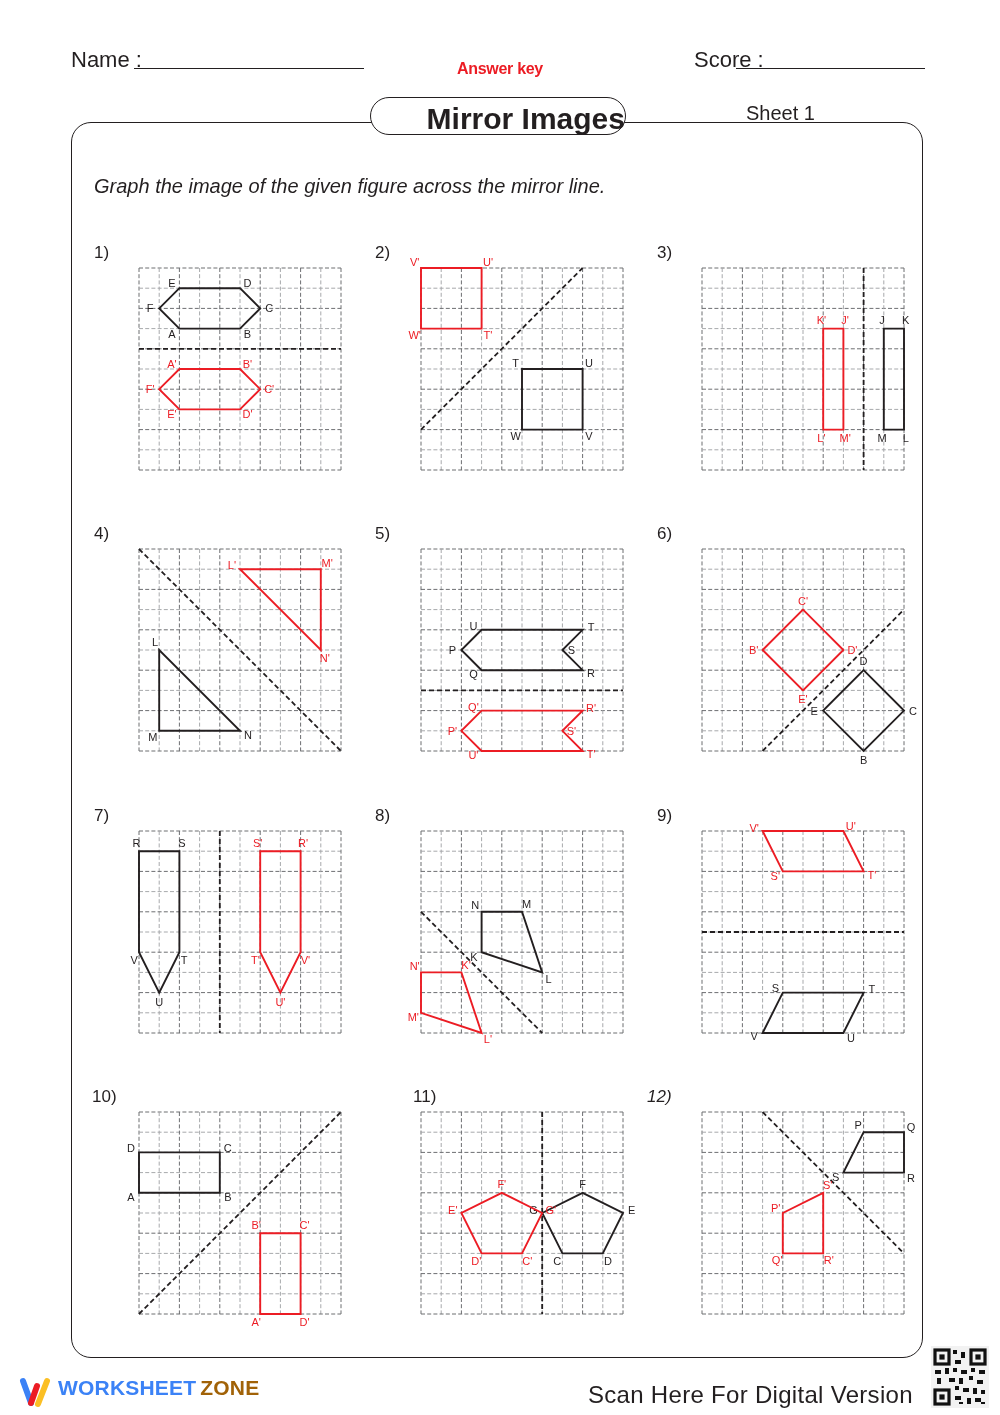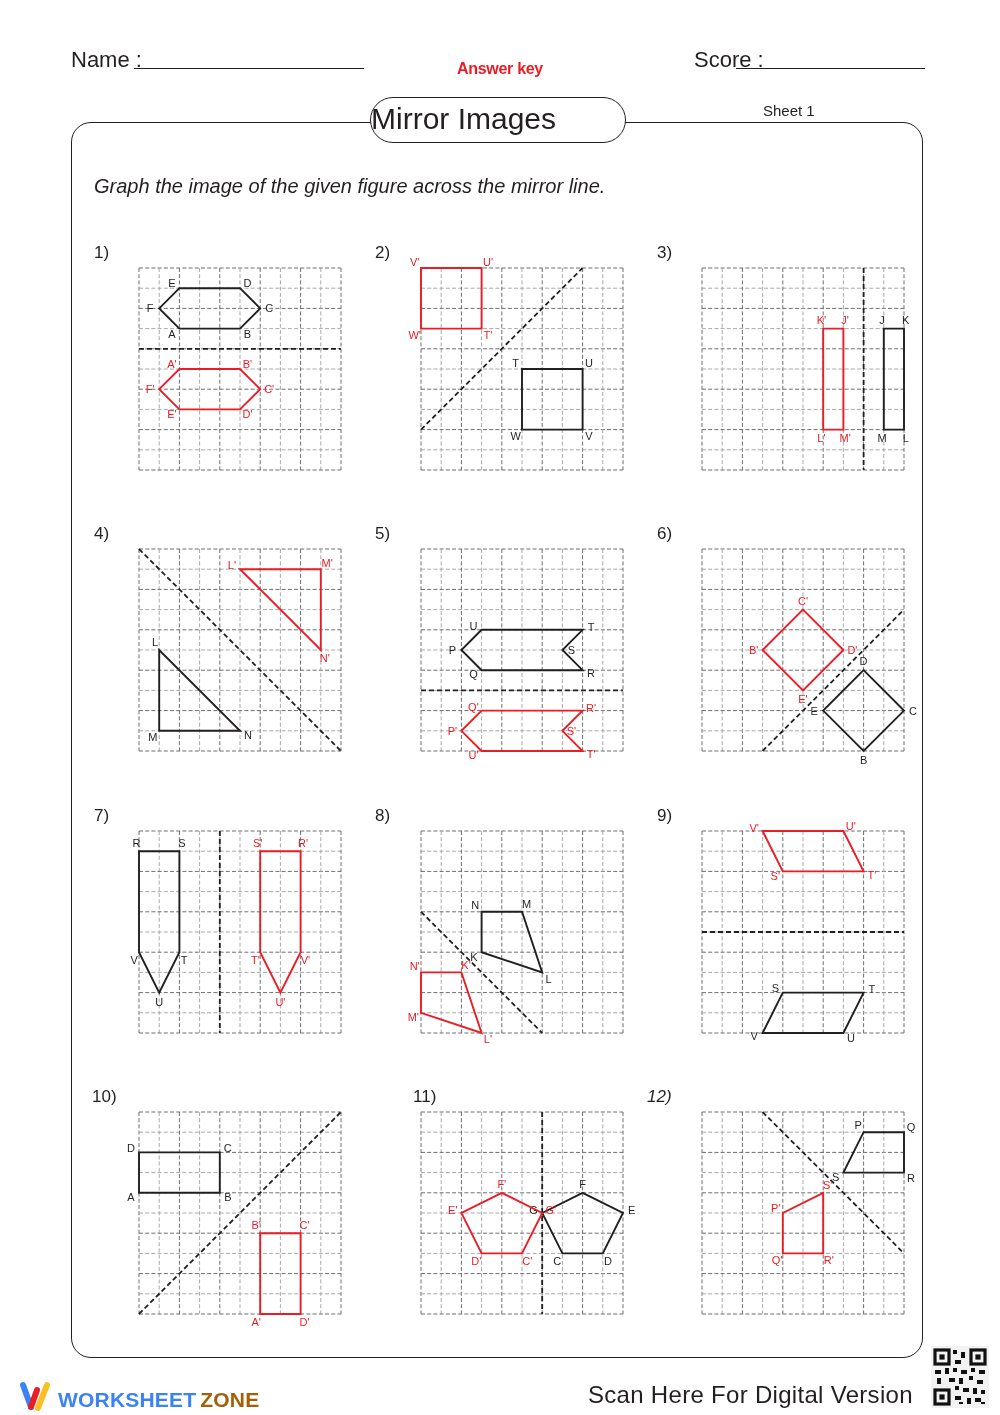--- a/index.html
+++ b/index.html
@@ -5,28 +5,28 @@
   html, body { margin: 0; padding: 0; background: #ffffff; }
   body { width: 1000px; height: 1415px; position: relative; overflow: hidden;
          font-family: "Liberation Sans", "DejaVu Sans", sans-serif; color: #231f20; }
   .abs { position: absolute; }
   .hdr-label { font-size: 22px; }
   .line { position: absolute; border-bottom: 1.2px solid #231f20; height: 0; }
   #answer-key { left: 0; width: 1000px; top: 60px; text-align: center; color: #ec1c24;
                 font-weight: bold; font-size: 16px; letter-spacing: -0.3px; }
   #frame { left: 71px; top: 122px; width: 852px; height: 1236px; border: 1.6px solid #231f20;
            border-radius: 20px; box-sizing: border-box; }
-  #title-pill { left: 370px; top: 97px; width: 256px; height: 46px; background: #fff;
+  #title-pill { left: 370px; top: 97px; width: 256px; height: 38px; background: #fff;
                 border: 1.6px solid #231f20; border-radius: 24px; box-sizing: border-box;
-                text-align: left; font-weight: normal; font-size: 30px; line-height: 42px; }
-  #sheet { left: 763px; top: 102px; font-size: 15px; }
+                text-align: right; font-weight: bold; font-size: 30px; line-height: 42px; }
+  #sheet { left: 746px; top: 102px; font-size: 20px; }
   #instruction { left: 94px; top: 175px; font-size: 20px; font-style: italic; }
   .qnum { position: absolute; font-size: 17px; }
   svg.grid { position: absolute; overflow: visible; }
-  #brand { left: 18px; top: 1376px; height: 36px; display: flex; align-items: flex-end; }
+  #brand { left: 18px; top: 1376px; height: 36px; display: flex; align-items: flex-start; }
   #brand .w { font-weight: bold; font-size: 21px; letter-spacing: 0.2px; }
   #scan { left: 588px; top: 1381px; font-size: 24px; letter-spacing: 0.3px; }
   #qr { left: 931px; top: 1346px; width: 58px; height: 62px; background: #f2f2f2; }
 </style>
 </head>
 <body>
 
 <div class="abs hdr-label" style="left:71px; top:47px;">Name :</div>
 <div class="line" style="left:134px; top:68px; width:230px;"></div>
 <div class="abs hdr-label" style="left:676px; top:47px;margin-left:18px;">Score :</div>

